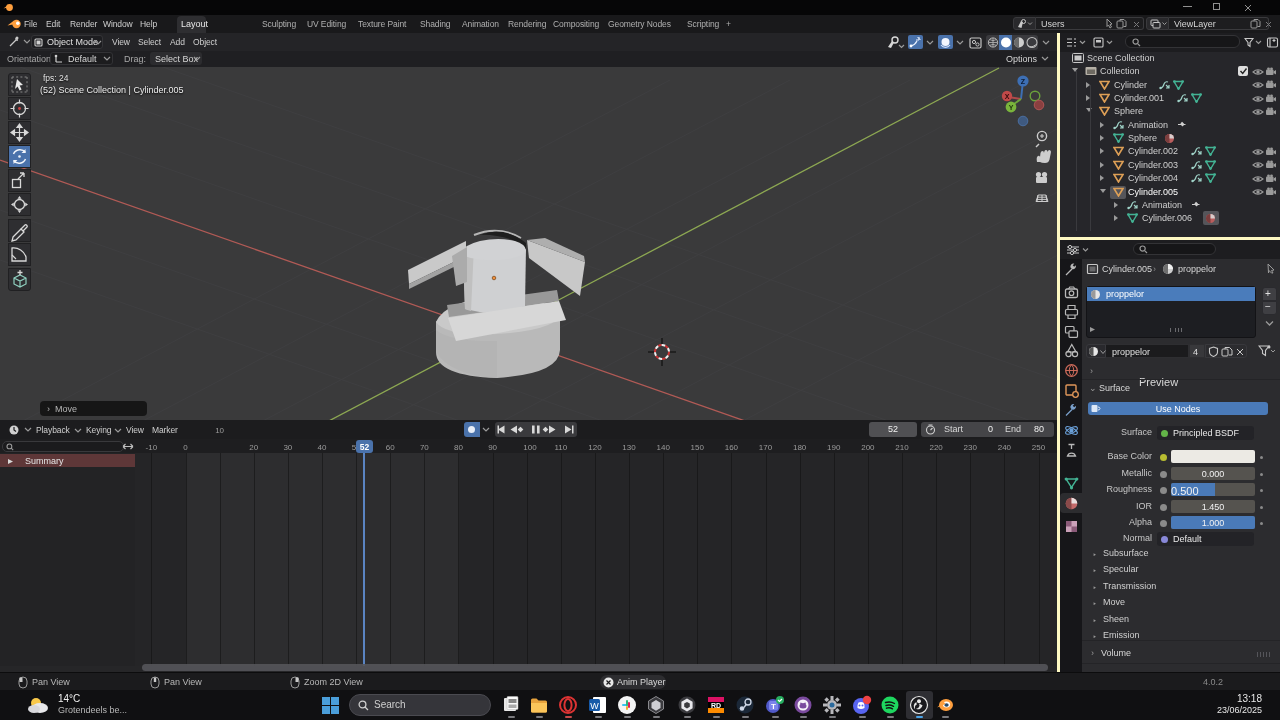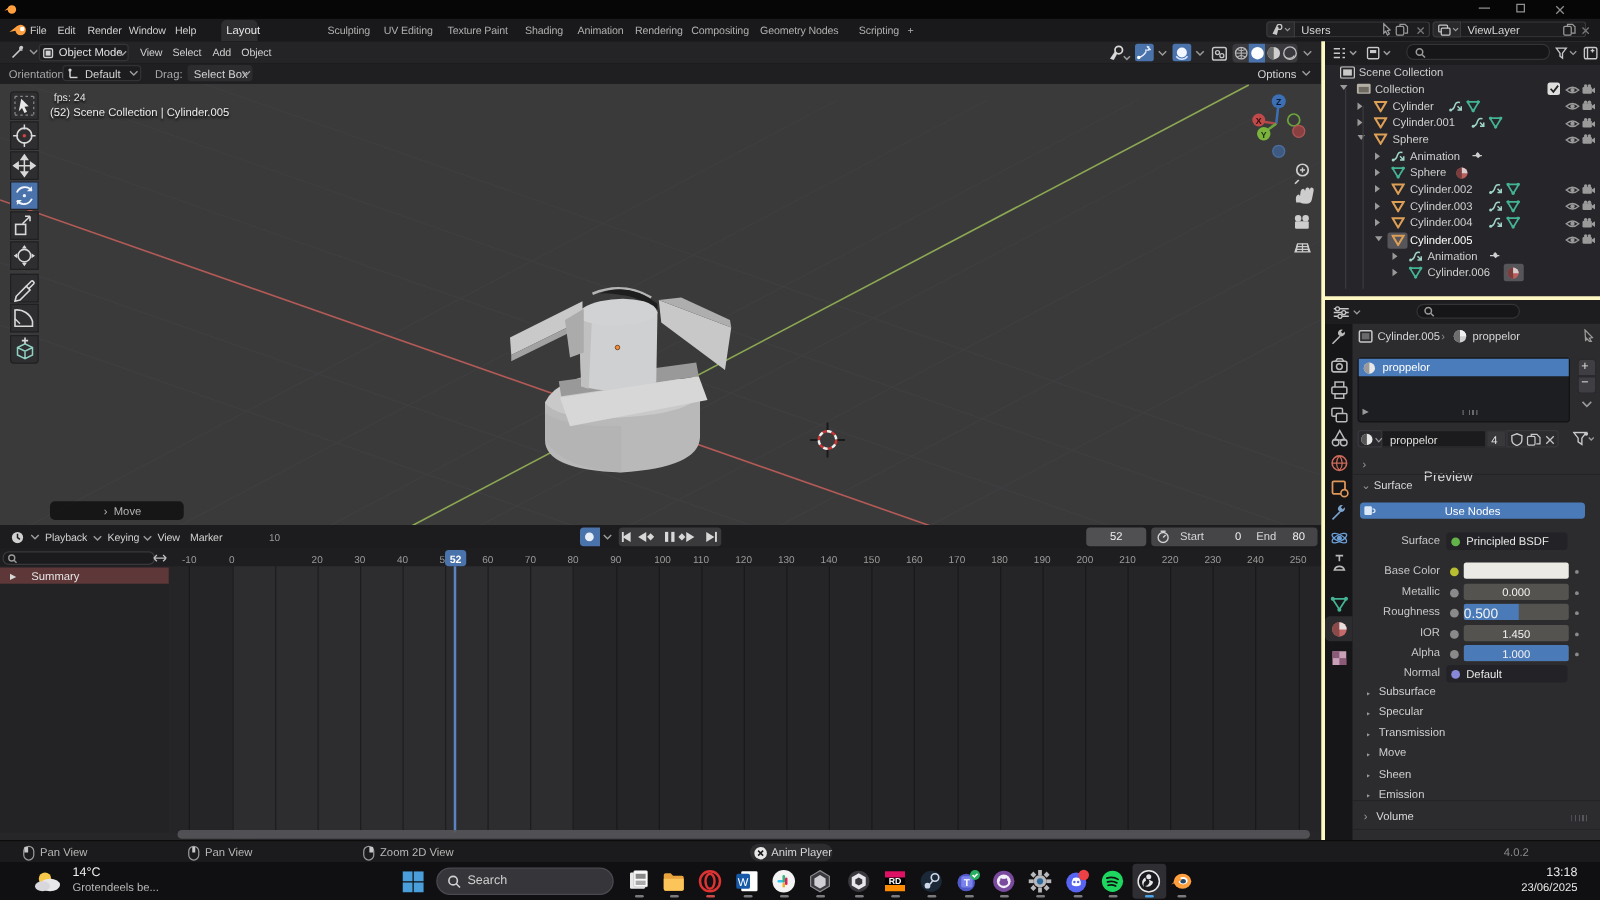--- a/index.html
+++ b/index.html
@@ -257,21 +257,21 @@
             <path d="M1036 201.5 l2.2 -6.5 h7.6 l2.2 6.5 Z" fill="none"></path>
             <path d="M1038 195 l-1 6.5 M1042 195 v6.5 M1046 195 l1 6.5 M1037 197.2 h9.6 M1036.4 199.4 h11"></path>
           </g>
     </g>
   </svg>
 
   <div class="abs" style="left:43px;top:6px;font-size:8.5px;color:#e2e2e2;text-shadow:0 1px 2px #000;">fps: 24</div>
   <div class="abs" style="left:40px;top:18px;font-size:9px;color:#ededed;text-shadow:0 1px 2px #000;">(52) Scene Collection | Cylinder.005</div>
 
   <div class="abs" style="left:40px;top:334px;width:107px;height:15px;background:rgba(16,16,17,0.85);border-radius:4px;"></div>
-  <div class="abs" style="left:47px;top:337px;font-size:9px;color:#b5b5b5;margin-left:36px;">›&nbsp;&nbsp;Move</div>
+  <div class="abs" style="left:47px;top:337px;font-size:9px;color:#b5b5b5;">›&nbsp;&nbsp;Move</div>
 
   <div id="toolbar">
         <div class="abs" style="left:8px;top:6px;width:23px;height:23px;background:#2e2e31;border-radius:3px 3px 0 0;border:1px solid #202022;"></div>
         <div class="abs" style="left:8px;top:30px;width:23px;height:23px;background:#2e2e31;border-radius:0;border:1px solid #202022;"></div>
         <div class="abs" style="left:8px;top:54px;width:23px;height:23px;background:#2e2e31;border-radius:0;border:1px solid #202022;"></div>
         <div class="abs" style="left:8px;top:78px;width:23px;height:23px;background:#4a72ab;border-radius:0;border:1px solid #202022;"></div>
         <div class="abs" style="left:8px;top:102px;width:23px;height:23px;background:#2e2e31;border-radius:0;border:1px solid #202022;"></div>
         <div class="abs" style="left:8px;top:126px;width:23px;height:23px;background:#2e2e31;border-radius:0;border:1px solid #202022;"></div>
         <div class="abs" style="left:8px;top:152px;width:23px;height:23px;background:#2e2e31;border-radius:0;border:1px solid #202022;"></div>
         <div class="abs" style="left:8px;top:176px;width:23px;height:23px;background:#2e2e31;border-radius:0;border:1px solid #202022;"></div>

